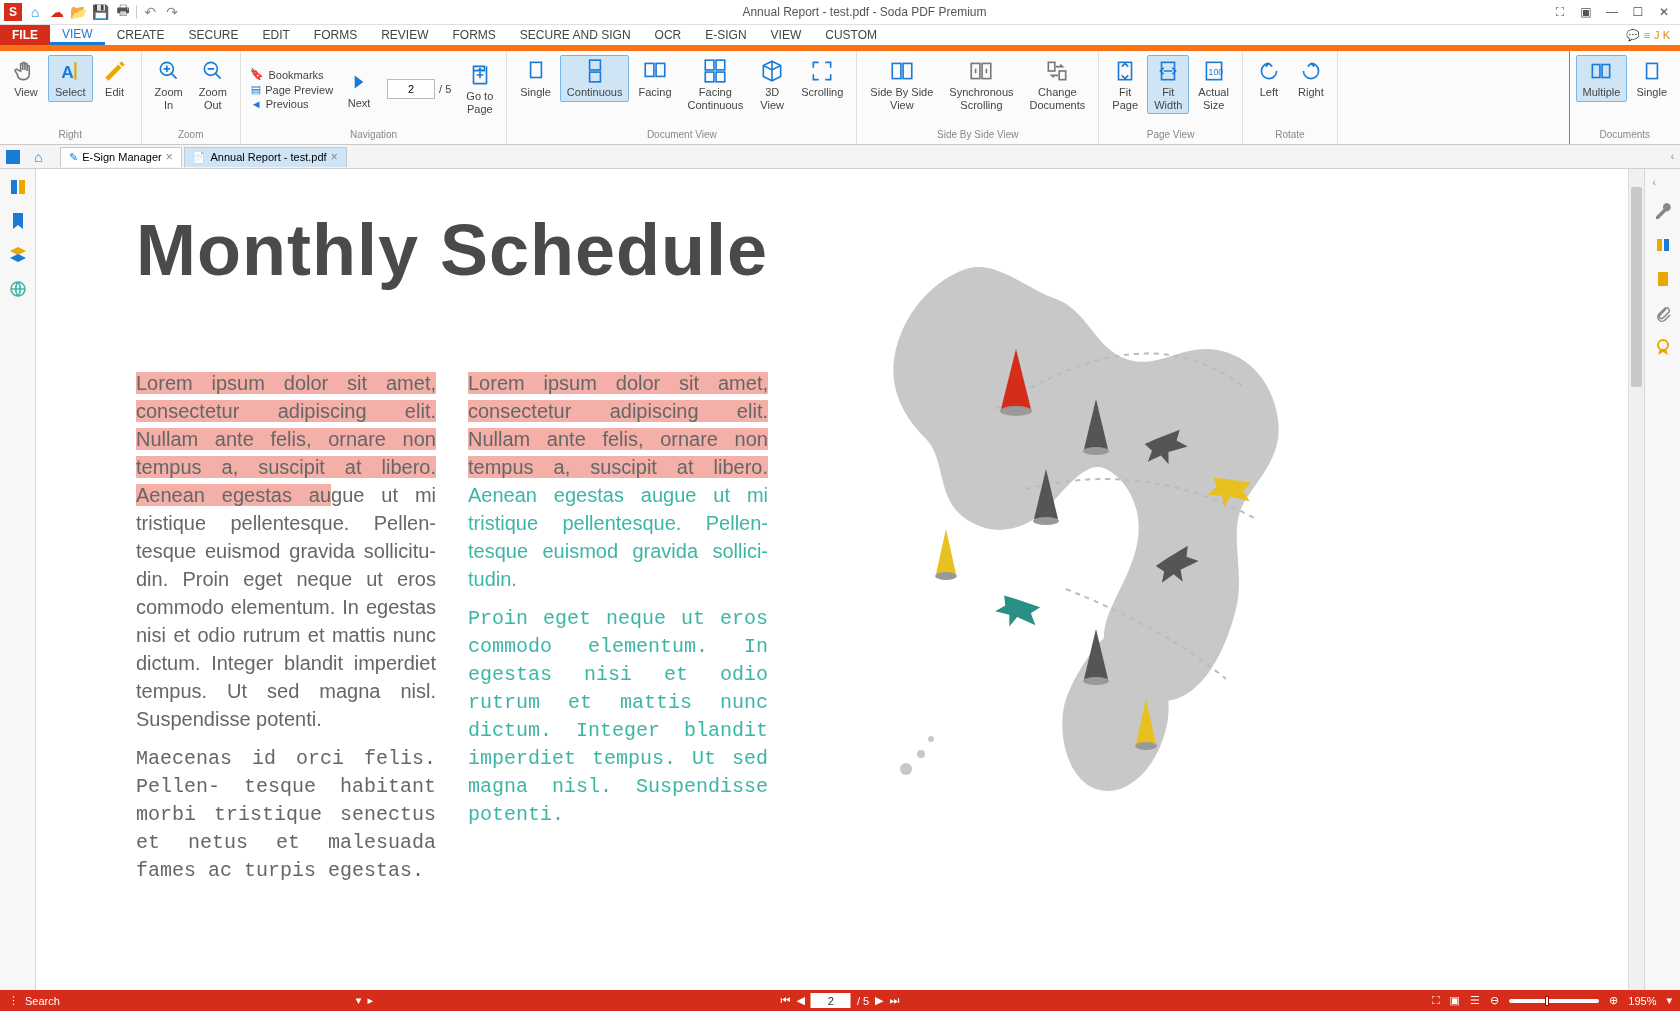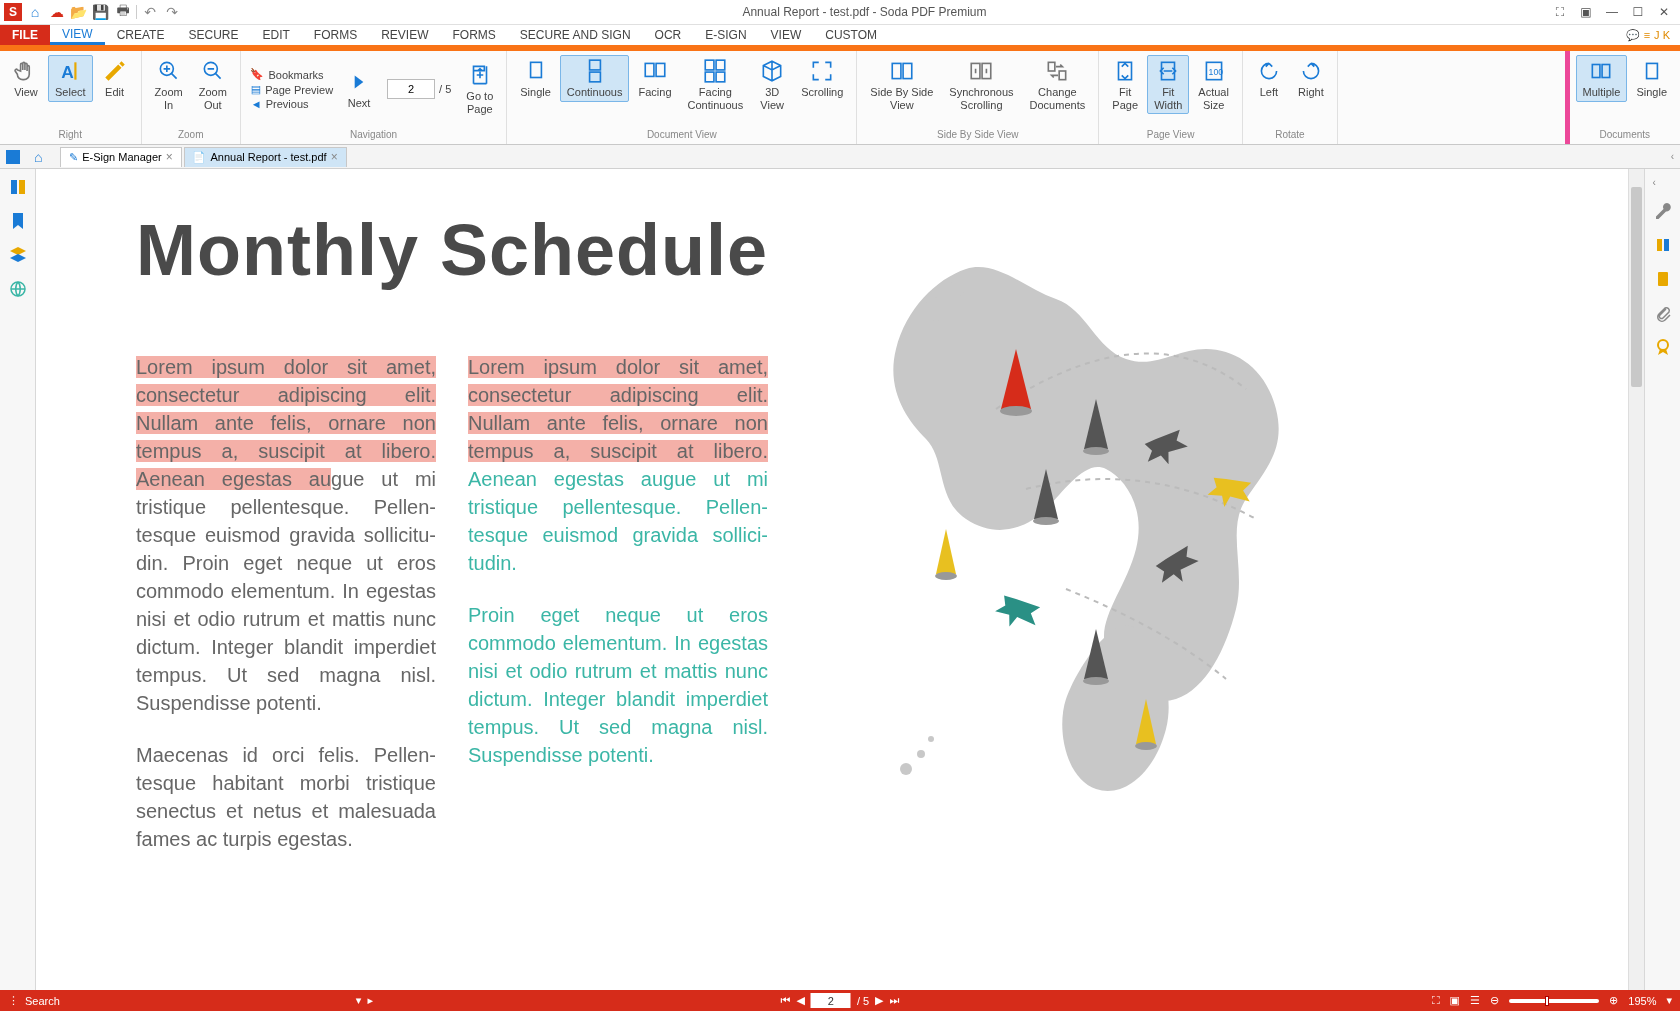--- a/index.html
+++ b/index.html
@@ -39,27 +39,27 @@
 .doctabs .dtab + .dtab { margin-left: 2px; }
 .doctabs .dtab .x { color: #888; font-size: 12px; }
 
 
 .main { position: absolute; top: 169px; bottom: 21px; left: 0; right: 0; display: flex; }
 .leftrail { width: 36px; background: #f7f7f7; border-right: 1px solid #d8d8d8; display: flex; flex-direction: column; align-items: center; padding-top: 8px; gap: 14px; }
 .leftrail span { width: 20px; height: 20px; display: block; cursor: pointer; }
 .rightrail { width: 36px; background: #f7f7f7; border-left: 1px solid #d8d8d8; display: flex; flex-direction: column; align-items: center; padding-top: 8px; gap: 14px; }
 .rightrail span { width: 20px; height: 20px; display: block; cursor: pointer; }
 .canvas { flex: 1; background: #fff; padding: 40px 60px 0 100px; overflow: hidden; display: flex; }
-.textcols { display: flex; gap: 32px; width: 700px; flex-direction: column; }
+.textcols { display: flex; gap: 48px; width: 700px; flex-direction: column; }
 .doctitle { font-size: 72px; font-weight: 700; color: #4a4a4a; letter-spacing: 1px; margin-bottom: 30px; }
 .cols { display: flex; gap: 32px; }
 .col { width: 300px; font-size: 20px; line-height: 1.4; color: #666; text-align: justify; }
 .col.right { color: #3bb6a6; }
 .col .hl { background: #f4b0a8; }
-.col .para2 { margin-top: 24px; }
+.col .para2 { margin-top: 12px; font-family: Liberation Mono, monospace; }
 .mapimg { width: 460px; height: 600px; position: relative; margin-left: 10px; }
 
 
 .statusbar { position: absolute; bottom: 0; left: 0; right: 0; height: 21px; background: #d62c1a; color: #fff; font-size: 11px; display: flex; align-items: center; padding: 0 8px; }
 .statusbar .sl { display: flex; align-items: center; gap: 6px; }
 .statusbar .sr { margin-left: auto; display: flex; align-items: center; gap: 10px; }
 .statusbar .pgctrl { position: absolute; left: 50%; transform: translateX(-50%); display: flex; align-items: center; gap: 6px; }
 .statusbar .pgctrl .pginput { width: 40px; height: 15px; background: #fff; color: #333; text-align: center; font-size: 11px; border: none; }
 .statusbar .sicon { cursor: pointer; display: inline-flex; align-items: center; }
 .statusbar .zoomslider { width: 90px; height: 4px; background: #fff; position: relative; border-radius: 2px; }
@@ -371,21 +371,21 @@
             </svg>
           </div>
           <span>Right</span>
         </div>
     </div>
     <div class="glabel">Rotate</div>
   </div>
 
   <div style="flex:1"></div>
 
-  <div class="group" style="border-right:none;border-left:5px solid #ec4899">
+  <div class="group" style="border-right:none;border-left:1px solid #ec4899">
     <div class="controls">
       <div class="rbtn sel">
           <div class="ic">
             <svg viewBox="0 0 24 24">
               <rect class="ico-blue" x="4" y="6" width="7" height="12"></rect>
               <rect class="ico-blue" x="13" y="6" width="7" height="12"></rect>
             </svg>
           </div>
           <span>Multiple</span>
         </div>

